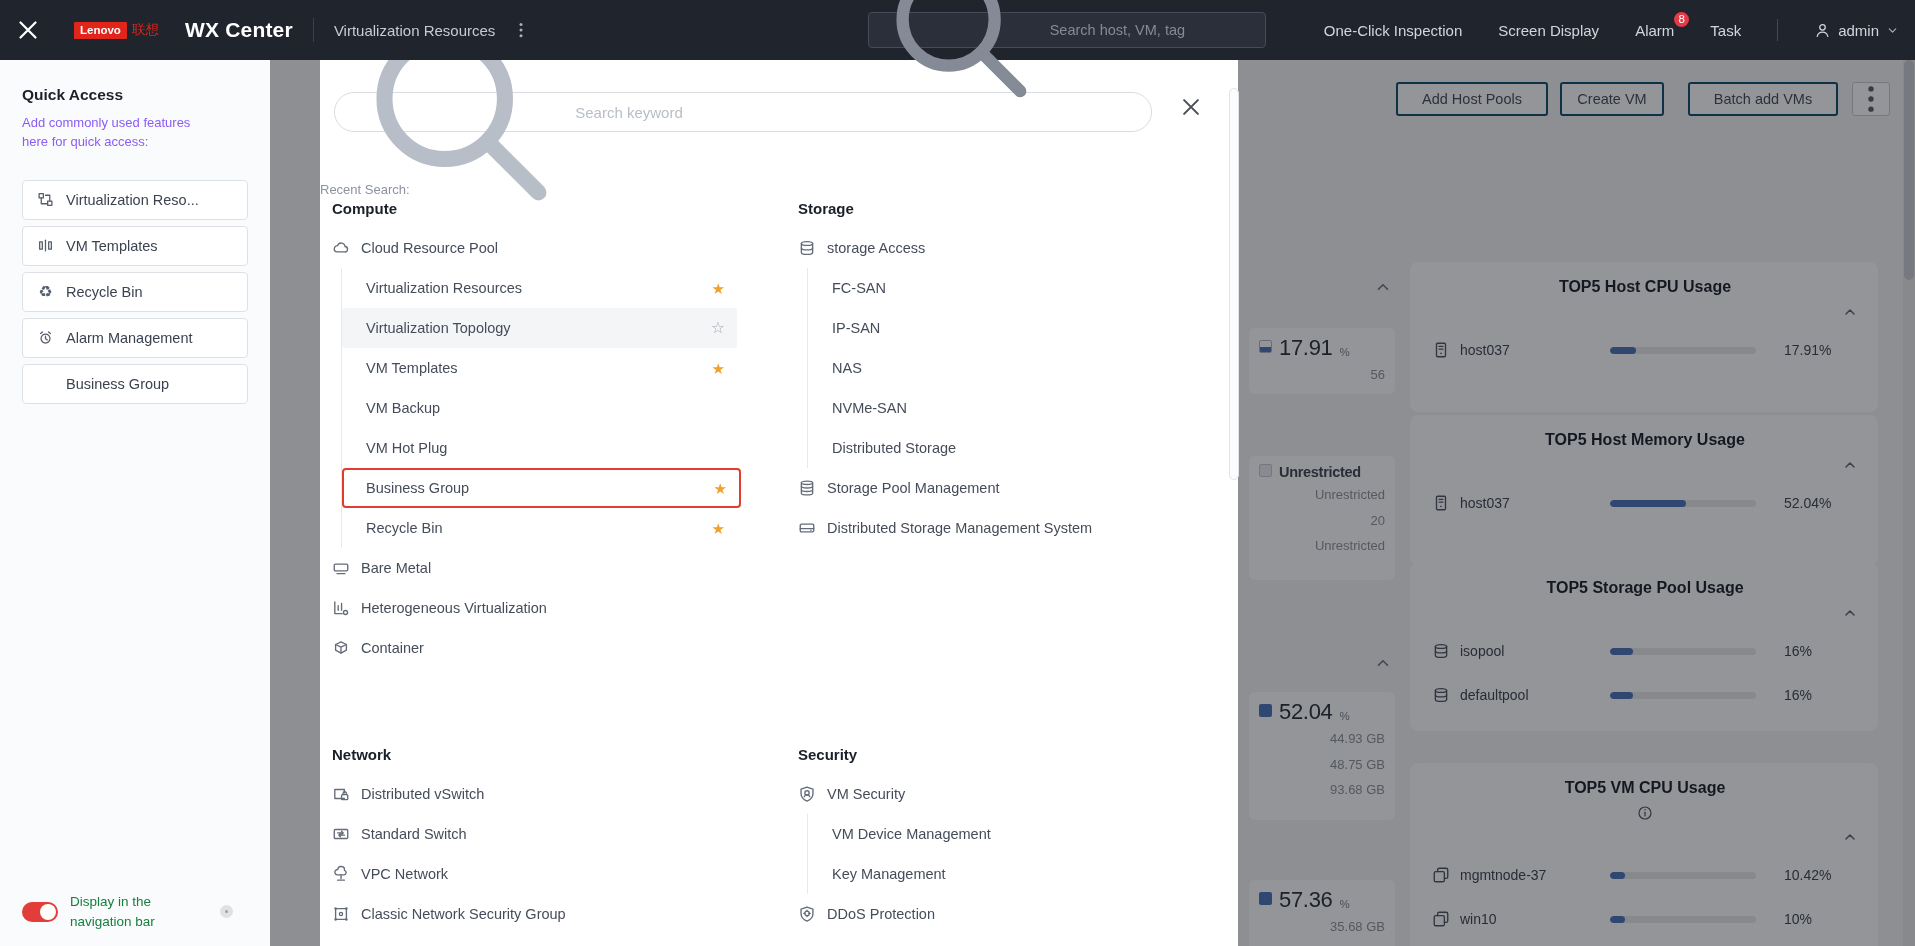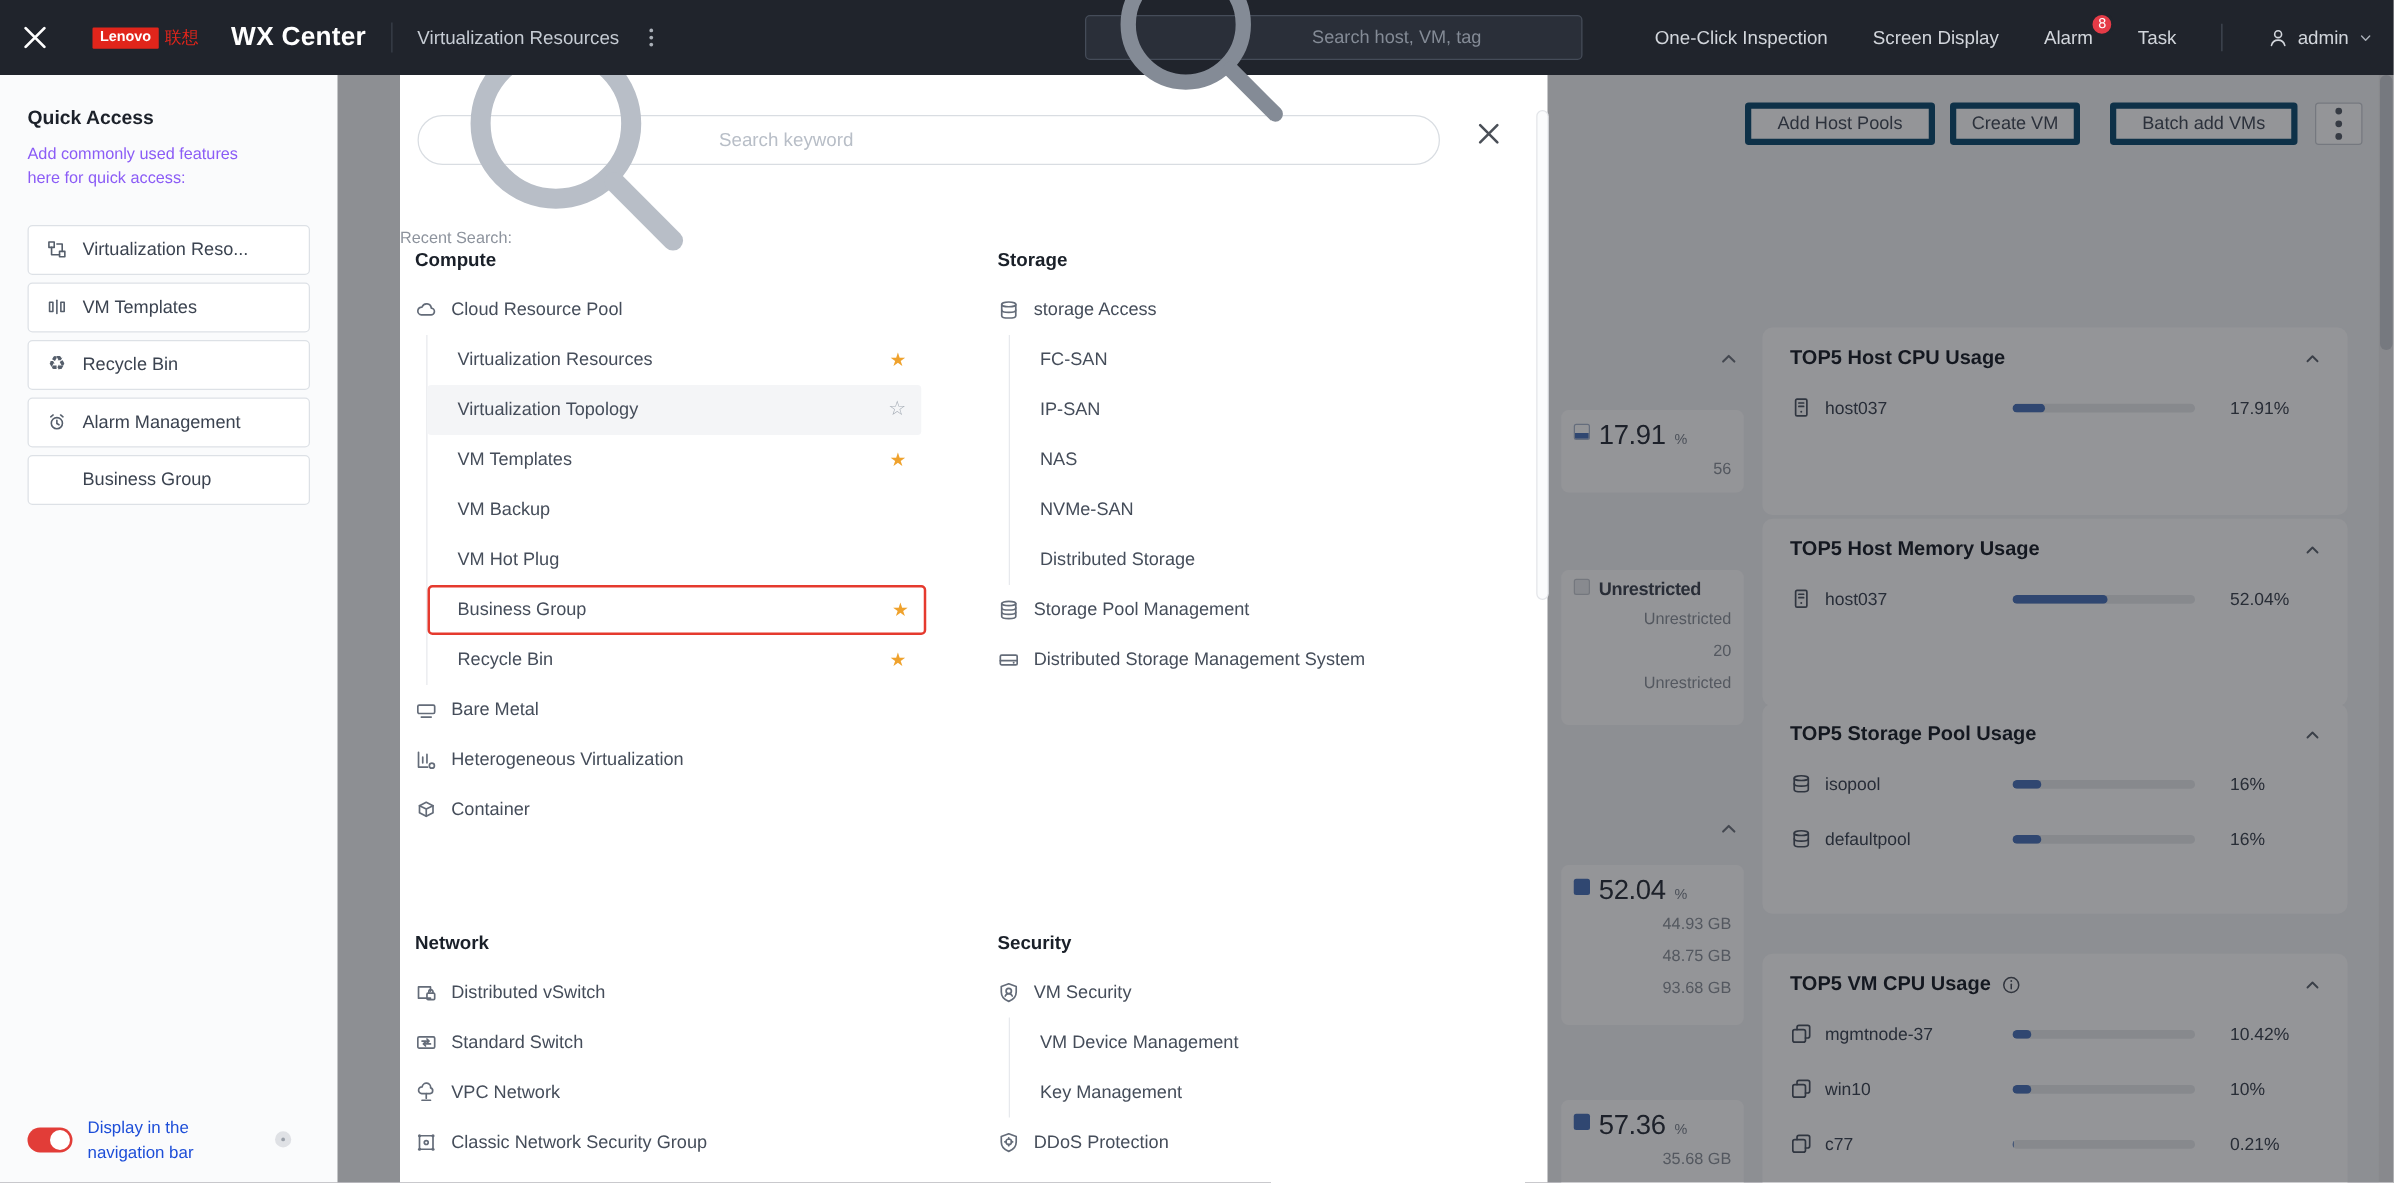--- a/index.html
+++ b/index.html
@@ -2,38 +2,38 @@
 <html><head>
 <meta charset="utf-8">
 <style>
   * { margin:0; padding:0; box-sizing:border-box; }
   html,body { width:1915px; height:946px; overflow:hidden; }
   body { font-family:"Liberation Sans","DejaVu Sans",sans-serif; background:#f3f4f6; position:relative; }
   .page { position:absolute; inset:0; }
 
   
   .bg-layer { position:absolute; left:0; top:60px; right:0; bottom:0; background:#f3f4f6; z-index:10; }
-  .bg-btn { position:absolute; top:22px; height:34px; background:#fff; border:5px solid #0c4a6e; border-radius:3px;
+  .bg-btn { position:absolute; top:22px; height:34px; background:#fff; border:2px solid #0c4a6e; border-radius:3px;
             font-size:14.5px; color:#424a57; display:flex; align-items:center; justify-content:center; cursor:pointer; }
   .bg-kebab { position:absolute; top:22px; left:1852px; width:38px; height:34px; background:#fff; border:1px solid #c7cbd1;
               border-radius:3px; display:flex; align-items:center; justify-content:center; color:#555c66; cursor:pointer; }
   .panel { position:absolute; left:1249px; width:146px; background:#fff; border-radius:6px; padding:7px 10px 6px 10px; }
   .p-row1 { display:flex; align-items:center; gap:7px; }
   .p-val { font-size:22px; font-weight:400; color:#272d37; letter-spacing:-0.3px; }
   .p-val.small { font-size:14.5px; font-weight:600; color:#3c434f; }
   .p-unit { font-size:11.5px; color:#7b828d; margin-top:7px; }
   .p-subs { text-align:right; font-size:13px; color:#8b9199; line-height:1.98; margin-top:1px; }
   .sq { width:13px; height:13px; border-radius:2px; flex:0 0 13px; display:inline-block; }
   .sq-cpu  { border:1px solid #aab6cd; background:linear-gradient(to top,#4a72b8 42%,#ffffff 42%); }
   .sq-gray { border:1px solid #c5c9cf; background:#e9ebee; }
   .sq-blue { background:#4a72b8; }
   .bg-chev { position:absolute; left:1374px; width:18px; height:18px; color:#6d737d; font-size:15px;
              display:flex; align-items:center; justify-content:center; }
   .card { position:absolute; left:1410px; width:468px; background:#fff; border-radius:8px; overflow:hidden; }
-  .c-title-row { display:flex; align-items:center; gap:8px; padding:16px 20px 0 22px; }
+  .c-title-row { display:flex; align-items:center; gap:8px; padding:16px 20px 0 22px;flex-direction:column; }
   .c-title { font-size:16px; font-weight:700; color:#171c26; }
   .c-info { width:16px; height:16px; color:#4b515b; display:flex; }
   .c-chev { margin-left:auto; width:16px; height:16px; color:#5c636d; display:flex; cursor:pointer; }
   .c-rows { margin-top:8px; }
   .c-row { display:flex; align-items:center; height:44px; padding-left:22px; }
   .c-row .ci { width:18px; height:18px; color:#4a5260; flex:0 0 18px; display:flex; }
   .c-name { margin-left:10px; font-size:14px; color:#3a4250; flex:0 0 150px; }
   .c-bar { width:146px; height:7px; border-radius:4px; background:#e7e9ec; overflow:hidden; }
   .c-fill { height:100%; background:#4a72b8; border-radius:4px; }
   .c-pct { margin-left:28px; font-size:14px; color:#3b424e; }
@@ -77,21 +77,21 @@
   .sb-desc { font-size:13px; color:#8b5cf6; line-height:1.45; width:190px; margin-bottom:28px; }
   .qa-btn { width:226px; height:40px; margin-bottom:6px; background:#fff; border:1px solid #dde1e6; border-radius:4px;
             display:flex; align-items:center; padding:0 14px; gap:12px; font-size:14.5px; color:#3b4350; cursor:pointer; }
   .qa-btn + .qa-btn { margin-top:6px; }
   .qa-btn .qi { width:17px; height:17px; color:#555e6b; flex:0 0 17px; display:flex; align-items:center; justify-content:center; font-size:15px; }
   .qa-btn.noicon { padding-left:43px; }
   .qa-btn span.lbl { white-space:nowrap; overflow:hidden; text-overflow:ellipsis; }
   .sb-toggle { position:absolute; left:22px; bottom:14px; display:flex; align-items:center; gap:12px; }
   .switch { width:36px; height:20px; border-radius:10px; background:#e23d38; position:relative; cursor:pointer; flex:0 0 36px; }
   .switch .knob { position:absolute; top:2px; right:2px; width:16px; height:16px; border-radius:50%; background:#fff; }
-  .sb-toggle .tl { font-size:13.5px; color:#1d4ed8; line-height:1.5; width:122px; }
+  .sb-toggle .tl { font-size:13.5px; color:#15803d; line-height:1.5; width:122px; }
   .hint-dot { width:13px; height:13px; border-radius:50%; background:#dfe1e5; margin-left:16px; position:relative; cursor:pointer; }
   .hint-dot:after { content:""; position:absolute; left:5px; top:5px; width:3px; height:3px; border-radius:50%; background:#9aa0a9; }
 
   
   .overlay { position:absolute; left:320px; top:60px; width:918px; bottom:0; background:#fff; z-index:30; }
   .ov-search { position:absolute; left:14px; top:32px; width:818px; height:40px; border:1px solid #d9dde2; border-radius:20px;
                display:flex; align-items:center; padding:0 16px; gap:10px; color:#b8bec7; }
   .ov-search input { border:none; outline:none; font-size:15px; color:#3c434f; width:100%; font-family:inherit; }
   .ov-search input::placeholder { color:#b8bec7; }
   .ov-close { position:absolute; left:860px; top:36px; width:22px; height:22px; color:#4b5058; font-size:17px;

